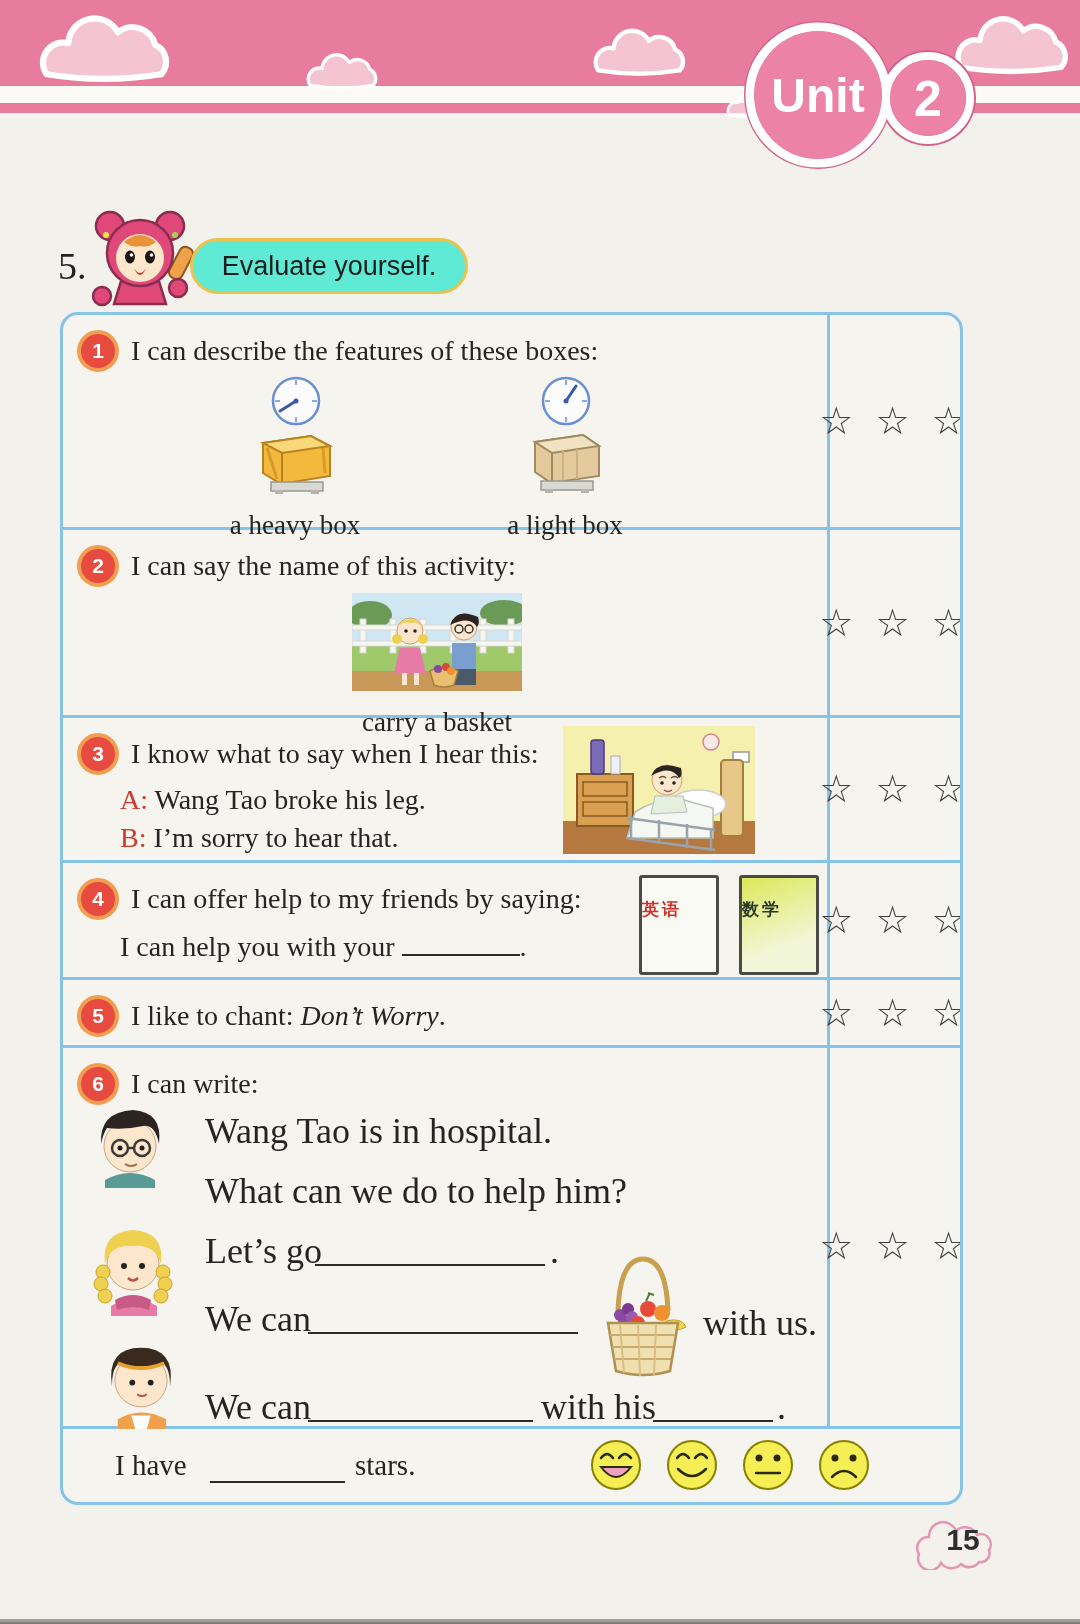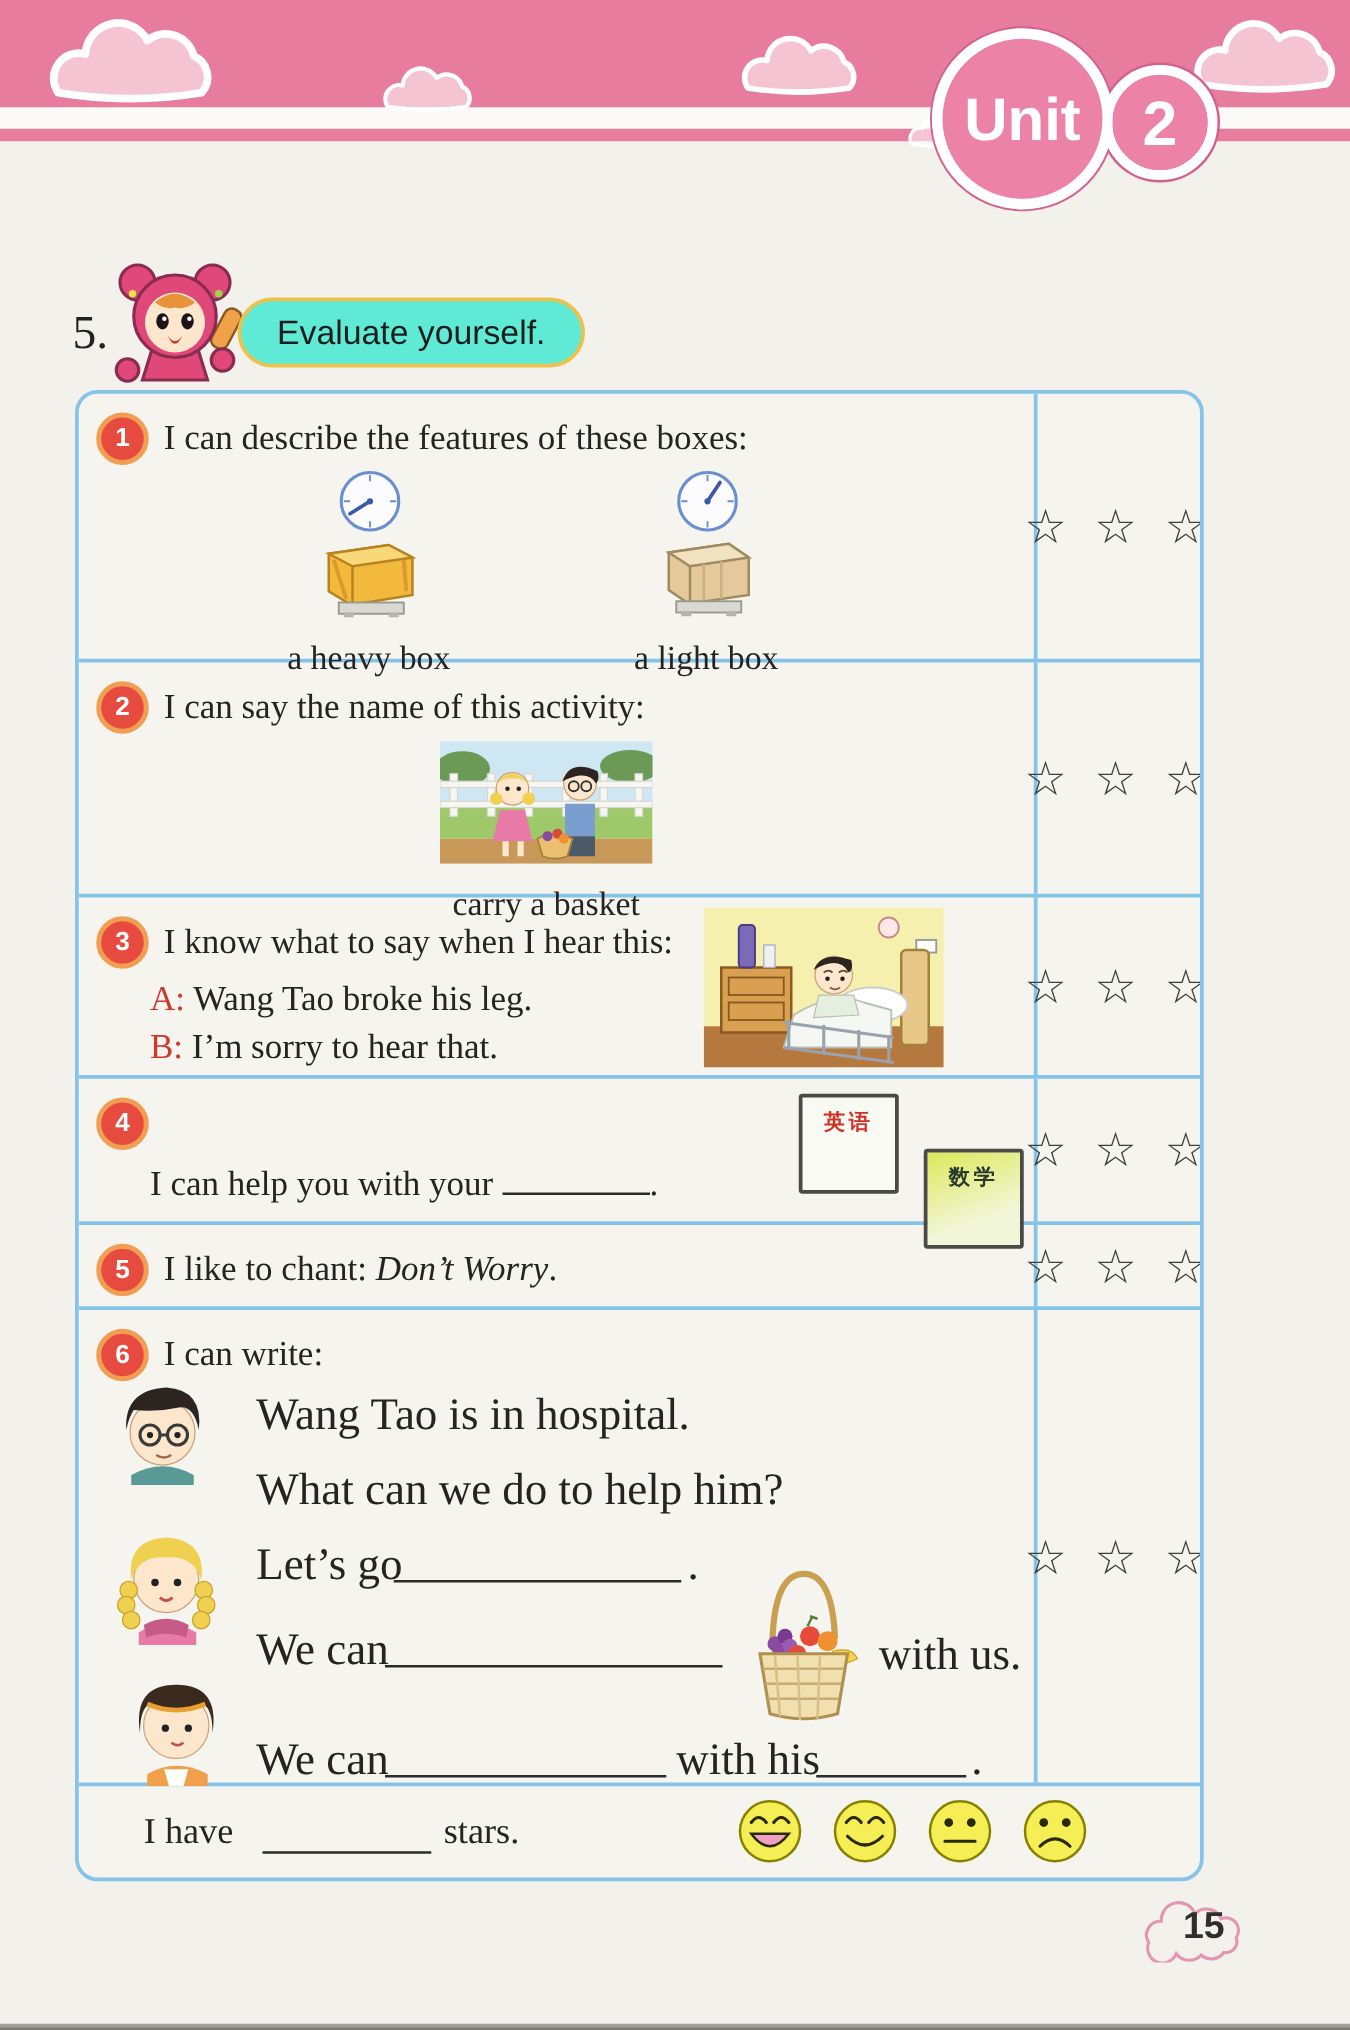--- a/index.html
+++ b/index.html
@@ -73,27 +73,27 @@
   .activity-fig{margin:6px 0 0 289px;width:170px;text-align:center;}
   
   .r3-flex{display:flex;justify-content:space-between;}
   .dialog{margin:6px 0 0 57px;font-size:28px;line-height:38px;}
   .hospital{margin:8px 72px 0 0;}
   
   .r4-flex{display:flex;justify-content:space-between;}
   .sentence{margin:8px 0 0 57px;font-size:28px;}
   .books{display:flex;gap:20px;margin:12px 8px 0 0;}
   .book{
-    width:80px;height:80px;border:3px solid #4a4a46;border-radius:3px;
-    box-sizing:border-box;text-align:center;padding-top:8px;
+    width:80px;height:100px;border:3px solid #4a4a46;border-radius:3px;
+    box-sizing:border-box;text-align:left;padding-top:20px;
     font-family:"Liberation Sans", sans-serif;font-weight:bold;font-size:17px;
     letter-spacing:3px;
   }
   .book-en{background:#fafaf4;color:#d03028;}
-  .book-math{background:linear-gradient(160deg,#dde85a,#f2f6d8 70%);color:#2a3a2a;margin-top:44px;}
+  .book-math{background:linear-gradient(160deg,#dde85a,#f2f6d8 70%);color:#2a3a2a;}
   
   .faces{position:absolute;left:527px;top:10px;display:flex;gap:24px;}
   
   .page-cloud{position:absolute;left:905px;top:1508px;width:120px;height:62px;}
   .scan-edge{position:absolute;left:0;bottom:0;width:1080px;height:5px;background:#a19f97;}
   .scan-edge::after{content:"";position:absolute;left:0;bottom:0;width:100%;height:2px;background:#7c7b74;}
 </style>
 </head>
 <body>
 
@@ -304,20 +304,21 @@
     <div class="row-stars">
       <span class="stars">☆ ☆ ☆</span>
     </div>
   </div>
 
   <div class="row r4">
     <div class="row-main r4-flex">
       <div>
         <div class="prompt-line">
           <div class="badge">4</div>
+          <div class="prompt">I can offer help to my friends by saying:</div>
         </div>
         <div class="sentence">
           <span>I can help you with your</span>
           <span class="blank" style="width:118px;height:26px;"></span><span>.</span>
         </div>
       </div>
       <div class="books">
         <div class="book book-en"><span>英语</span></div>
         <div class="book book-math"><span>数学</span></div>
       </div>

